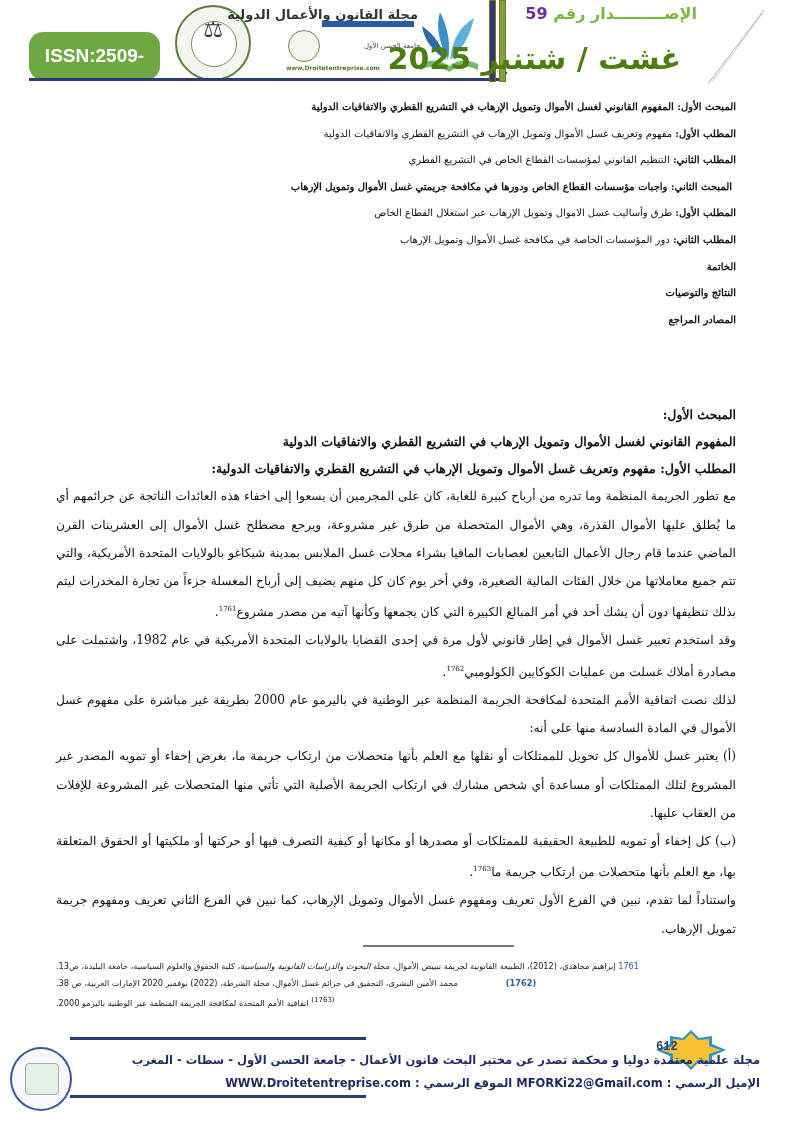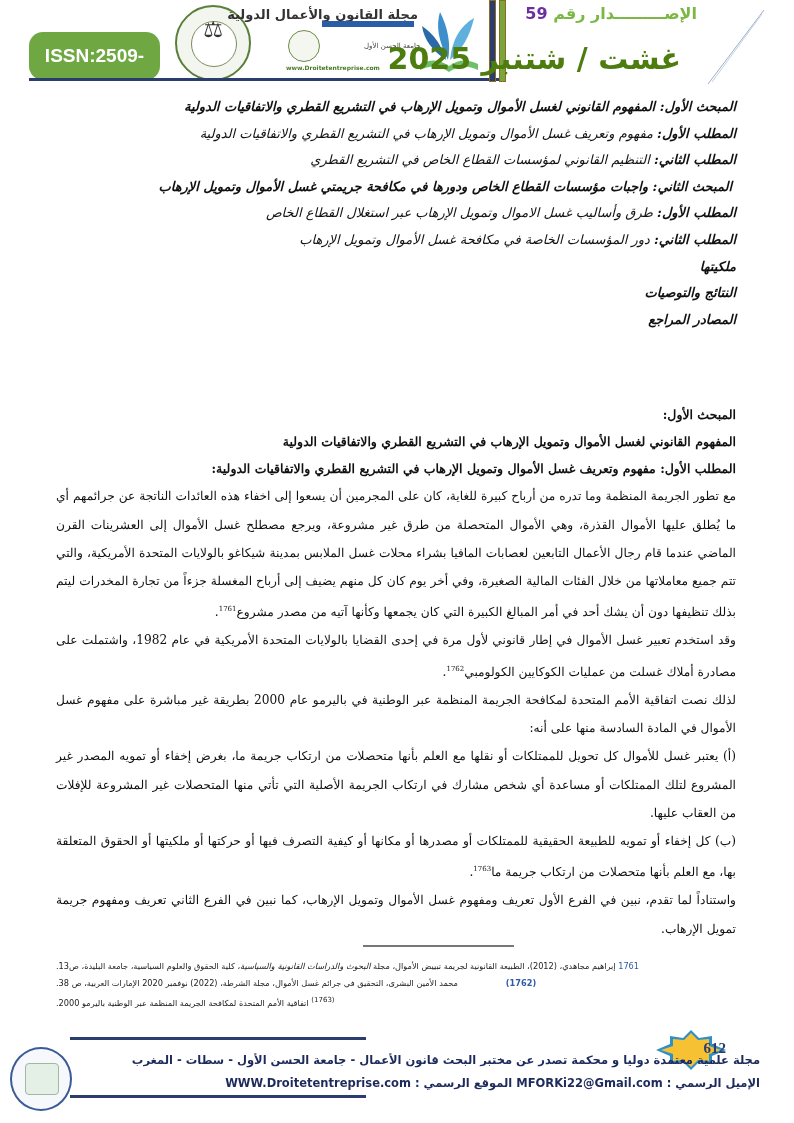--- a/index.html
+++ b/index.html
@@ -21,21 +21,21 @@
   .journal-logo .book { position:absolute; right:2px; top:6px; width:62px; height:64px; }
   .vbar1 { position:absolute; left:489px; top:0; width:5px; height:80px; background:#2b3d6e; border:1px solid #8a6d1e; }
   .vbar2 { position:absolute; left:499px; top:0; width:5px; height:80px; background:#7aa53c; border:1px solid #8a6d1e; }
   .issue-line { position:absolute; right:97px; top:4px; direction:rtl; font-weight:bold; font-size:16px; color:#7bb843; font-family:"DejaVu Sans", sans-serif; white-space:nowrap; }
   .issue-line .num { color:#6b2fa0; }
   .date-line { position:absolute; right:113px; top:41px; direction:rtl; font-weight:bold; font-size:30px; color:#4d7c0f; white-space:nowrap; }
   .diag { position:absolute; left:706px; top:8px; width:60px; height:78px; }
 
   
   .content { position:absolute; left:56px; right:58px; top:94px; direction:rtl; text-align:right; font-family:"DejaVu Serif", serif; }
-  .toc-line { font-size:13px; line-height:26.6px; white-space:nowrap;font-style:italic; }
+  .toc-line { font-size:10px; line-height:26.6px; white-space:nowrap; }
   .toc-line b { font-weight:bold; }
   .toc-line.bold { font-weight:bold; }
   .toc-line.indent { padding-right:32px; }
   .gap { height:68px; }
   .sec-line { font-size:12.5px; line-height:27px; font-weight:bold; }
   .para { font-size:12.2px; line-height:28.2px; text-align:justify; text-align-last:right; margin:0; }
   sup { font-size:7px; }
 
   
   .fn-rule { position:absolute; left:363px; top:945px; width:151px; height:2px; background:#777; }
@@ -45,21 +45,21 @@
   .footnotes i { font-style:italic; }
 
   
   .footer-rule-top { position:absolute; left:70px; top:1037px; width:296px; height:3px; background:#2b3d6e; }
   .footer-rule-bot { position:absolute; left:70px; top:1095px; width:296px; height:3px; background:#2b3d6e; }
   .footer-line1 { position:absolute; right:34px; top:1053px; direction:rtl; font-size:11.5px; font-weight:bold; color:#1d2a5c; white-space:nowrap; font-family:"DejaVu Sans", sans-serif;text-align:center; }
   .footer-line2 { position:absolute; right:34px; top:1076px; direction:rtl; font-size:11.5px; font-weight:bold; color:#1d2a5c; white-space:nowrap; font-family:"DejaVu Sans", sans-serif; }
   .footer-line2 .ltr { direction:ltr; unicode-bidi:embed; }
   .page-badge { position:absolute; left:656px; top:1030px; width:70px; height:40px; }
   .page-badge svg { position:absolute; left:0; top:0; }
-  .page-badge span { position:absolute; left:0; right:0; top:10px; text-align:right; font-family:Liberation Serif, serif; font-weight:bold; font-size:15px; color:#2b3d6e; }
+  .page-badge span { position:absolute; left:0; right:0; top:10px; text-align:left; font-family:Liberation Mono, monospace; font-weight:bold; font-size:12px; color:#2b3d6e; }
   .footer-seal { position:absolute; left:10px; top:1047px; width:58px; height:60px; border-radius:50%; border:2px solid #3a5a9a; background:#f7f8fb; }
   .footer-seal .inner { position:absolute; left:13px; top:14px; width:32px; height:30px; border-radius:4px; background:#e4efe6; border:1px solid #9fb8a3; }
 </style>
 </head>
 <body>
 
 <div class="header">
   <div class="issn">ISSN:2509-0291</div>
   <div class="lab-seal">
     <div class="inner"></div>
@@ -93,21 +93,21 @@
 </div>
 
 <div class="content">
   <div>
     <div class="toc-line bold"><b>المبحث الأول:</b><span> المفهوم القانوني لغسل الأموال وتمويل الإرهاب في التشريع القطري والاتفاقيات الدولية</span></div>
     <div class="toc-line"><b>المطلب الأول:</b><span> مفهوم وتعريف غسل الأموال وتمويل الإرهاب في التشريع القطري والاتفاقيات الدولية</span></div>
     <div class="toc-line"><b>المطلب الثاني:</b><span> التنظيم القانوني لمؤسسات القطاع الخاص في التشريع القطري</span></div>
     <div class="toc-line bold indent" style="padding-right:4px;"><b>المبحث الثاني:</b><span> واجبات مؤسسات القطاع الخاص ودورها في مكافحة جريمتي غسل الأموال وتمويل الإرهاب</span></div>
     <div class="toc-line"><b>المطلب الأول:</b><span> طرق وأساليب غسل الاموال وتمويل الإرهاب عبر استغلال القطاع الخاص</span></div>
     <div class="toc-line"><b>المطلب الثاني:</b><span> دور المؤسسات الخاصة في مكافحة غسل الأموال وتمويل الإرهاب</span></div>
-    <div class="toc-line bold"><b>ملكيتها</b></div>
+    <div class="toc-line bold"><b>الخاتمة</b></div>
     <div class="toc-line bold"><b>النتائج والتوصيات</b></div>
     <div class="toc-line bold"><b>المصادر المراجع</b></div>
   </div>
 
   <div class="gap"></div>
 
   <div class="sec-line">المبحث الأول:</div>
   <div class="sec-line">المفهوم القانوني لغسل الأموال وتمويل الإرهاب في التشريع القطري والاتفاقيات الدولية</div>
   <div class="sec-line">المطلب الأول: مفهوم وتعريف غسل الأموال وتمويل الإرهاب في التشريع القطري والاتفاقيات الدولية:</div>
 

